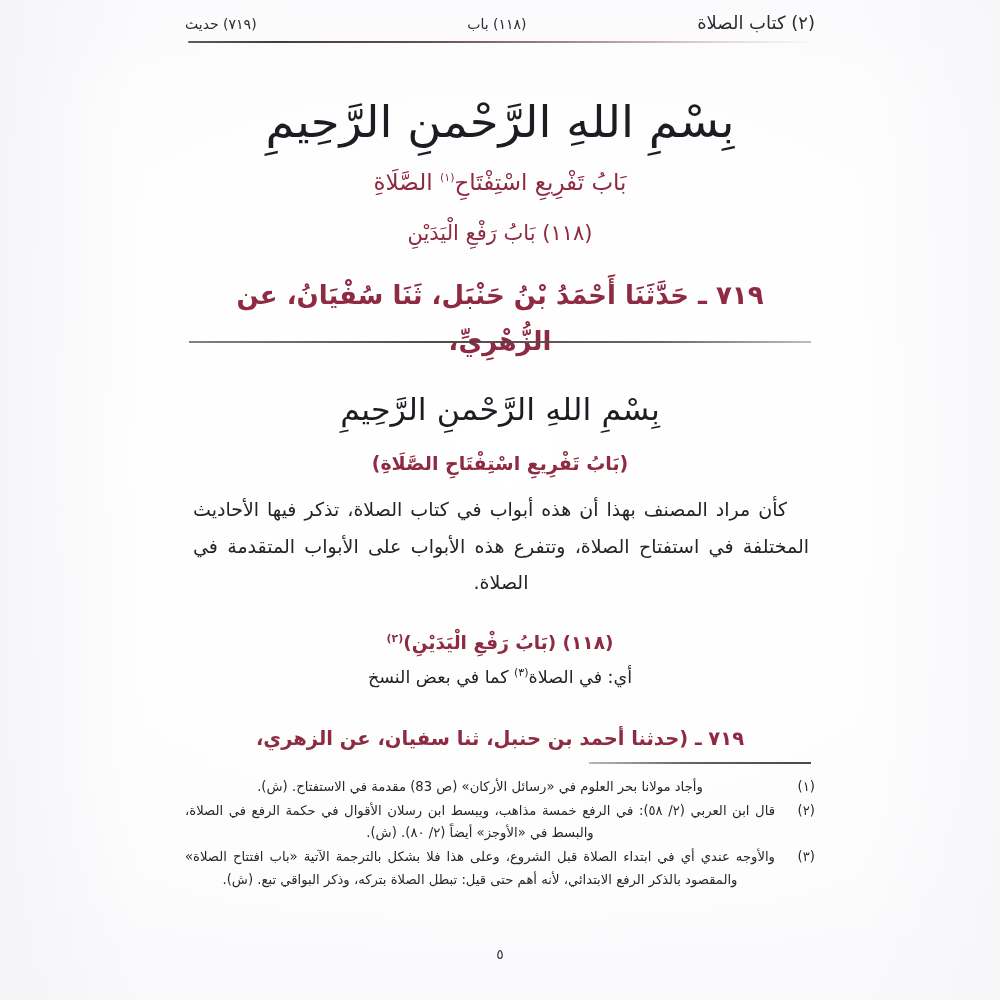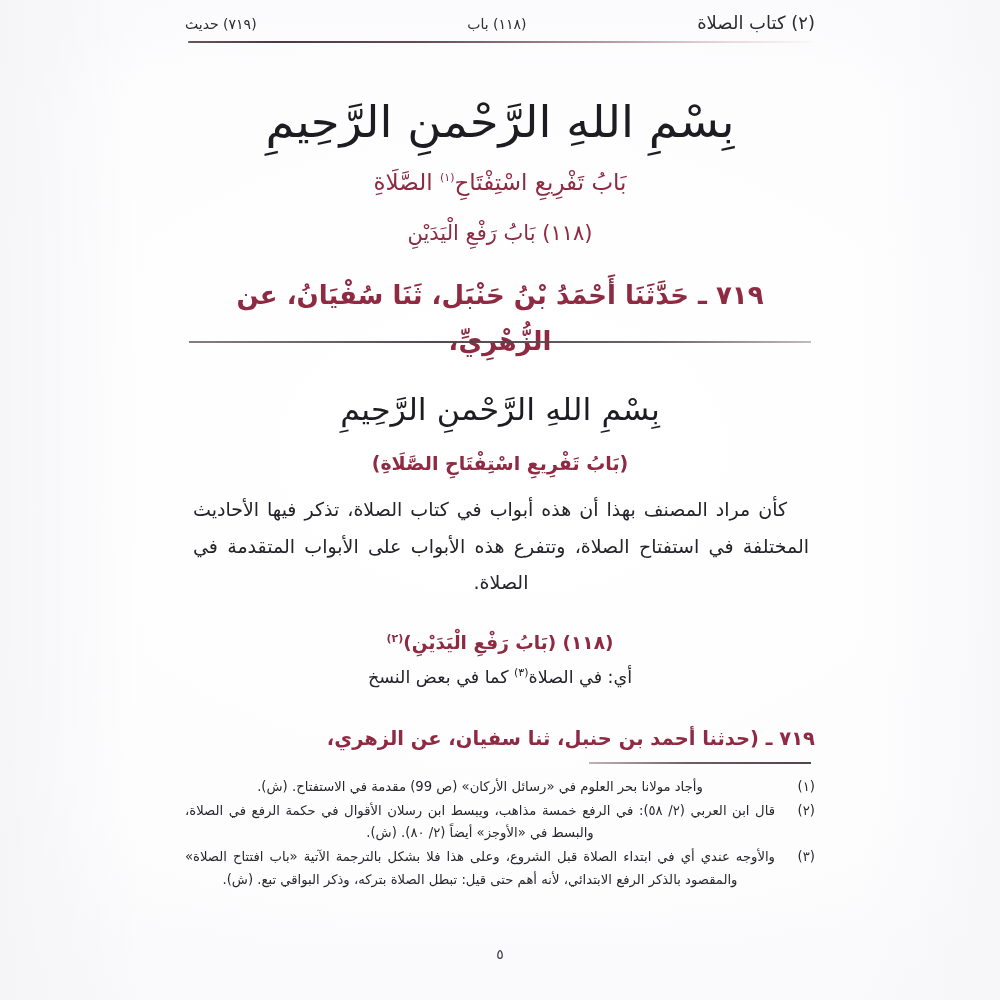--- a/index.html
+++ b/index.html
@@ -169,20 +169,21 @@
     color: #23232a;
     font-size: 17.5px;
     line-height: 1.9;
     text-align: center;
   }
   .hadith-red-2 {
     color: #8e2a42;
     font-size: 19.5px;
     font-weight: bold;
     line-height: 1.9;
+    text-align: center;
     letter-spacing: 0.6px;
   }
 
   
   .rule-foot {
     position: absolute;
     top: 762px;
     right: 4px;
     width: 222px;
     height: 1.5px;
@@ -265,21 +266,21 @@
         <span>أي: في الصلاة</span><sup class="ref">(٣)</sup>
         <span>كما في بعض النسخ</span>
       </div>
       <div class="hadith-red-2" style="margin-top:26px;">٧١٩ ـ (حدثنا أحمد بن حنبل، ثنا سفيان، عن الزهري،</div>
     </div>
 
     <div class="rule-foot"></div>
     <div class="footnotes">
       <div class="fn">
         <span class="fn-num">(١)</span>
-        <span class="fn-text">وأجاد مولانا بحر العلوم في «رسائل الأركان» (ص 99) مقدمة في الاستفتاح. (ش).</span>
+        <span class="fn-text">وأجاد مولانا بحر العلوم في «رسائل الأركان» (ص 83) مقدمة في الاستفتاح. (ش).</span>
       </div>
       <div class="fn">
         <span class="fn-num">(٢)</span>
         <span class="fn-text">قال ابن العربي (٢/ ٥٨): في الرفع خمسة مذاهب، ويبسط ابن رسلان الأقوال في حكمة الرفع في الصلاة، والبسط في «الأوجز» أيضاً (٢/ ٨٠). (ش).</span>
       </div>
       <div class="fn">
         <span class="fn-num">(٣)</span>
         <span class="fn-text">والأوجه عندي أي في ابتداء الصلاة قبل الشروع، وعلى هذا فلا بشكل بالترجمة الآتية «باب افتتاح الصلاة» والمقصود بالذكر الرفع الابتدائي، لأنه أهم حتى قيل: تبطل الصلاة بتركه، وذكر البواقي تبع. (ش).</span>
       </div>
     </div>

